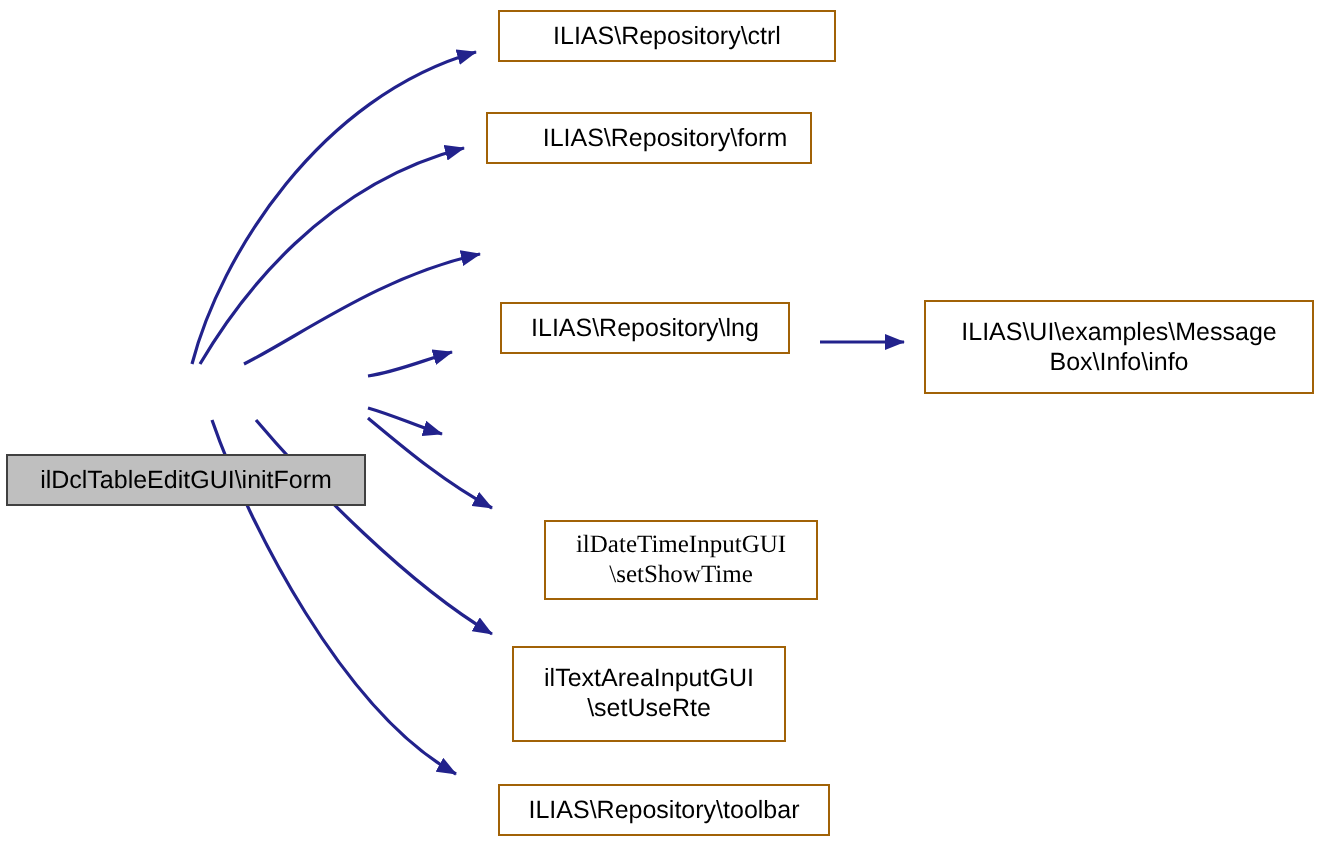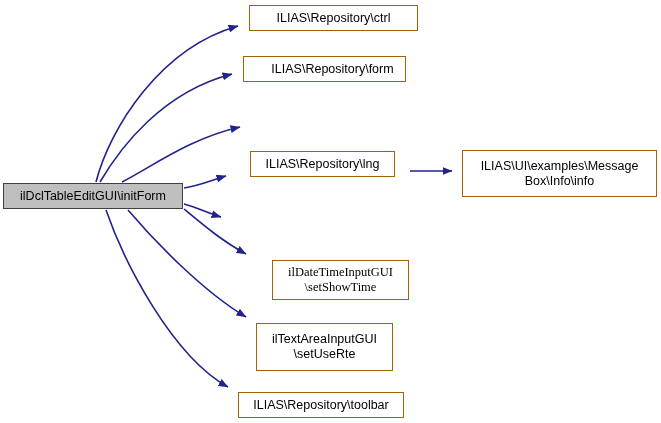--- a/index.html
+++ b/index.html
@@ -36,20 +36,21 @@
     color: #000000;
     font-size: 12.5px;
     line-height: 15px;
     letter-spacing: 0px;
     white-space: pre-line;
     z-index: 2;
   }
   .node.root {
     background: #bfbfbf;
     border: 1px solid #404040;
+    margin-top: 44px;
   }
   .node .lbl {
     display: block;
     padding: 0 4px;
   }
 </style>
 </head>
 <body>
 
 <div id="graph">
@@ -94,21 +95,21 @@
   <div class="node" style="left:272px; top:260px; width:137px; height:40px;font-family:Liberation Serif, serif;">
     <span class="lbl">ilDateTimeInputGUI
 \setShowTime</span>
   </div>
 
   <div class="node" style="left:256px; top:323px; width:137px; height:48px;">
     <span class="lbl">ilTextAreaInputGUI
 \setUseRte</span>
   </div>
 
-  <div class="node" style="left:238px; top:392px; width:166px; height:26px;">
+  <div class="node" style="left:249px; top:392px; width:166px; height:26px;">
     <span class="lbl">ILIAS\Repository\toolbar</span>
   </div>
 
   <div class="node" style="left:462px; top:150px; width:195px; height:47px;">
     <span class="lbl">ILIAS\UI\examples\Message
 Box\Info\info</span>
   </div>
 
 </div>
 

